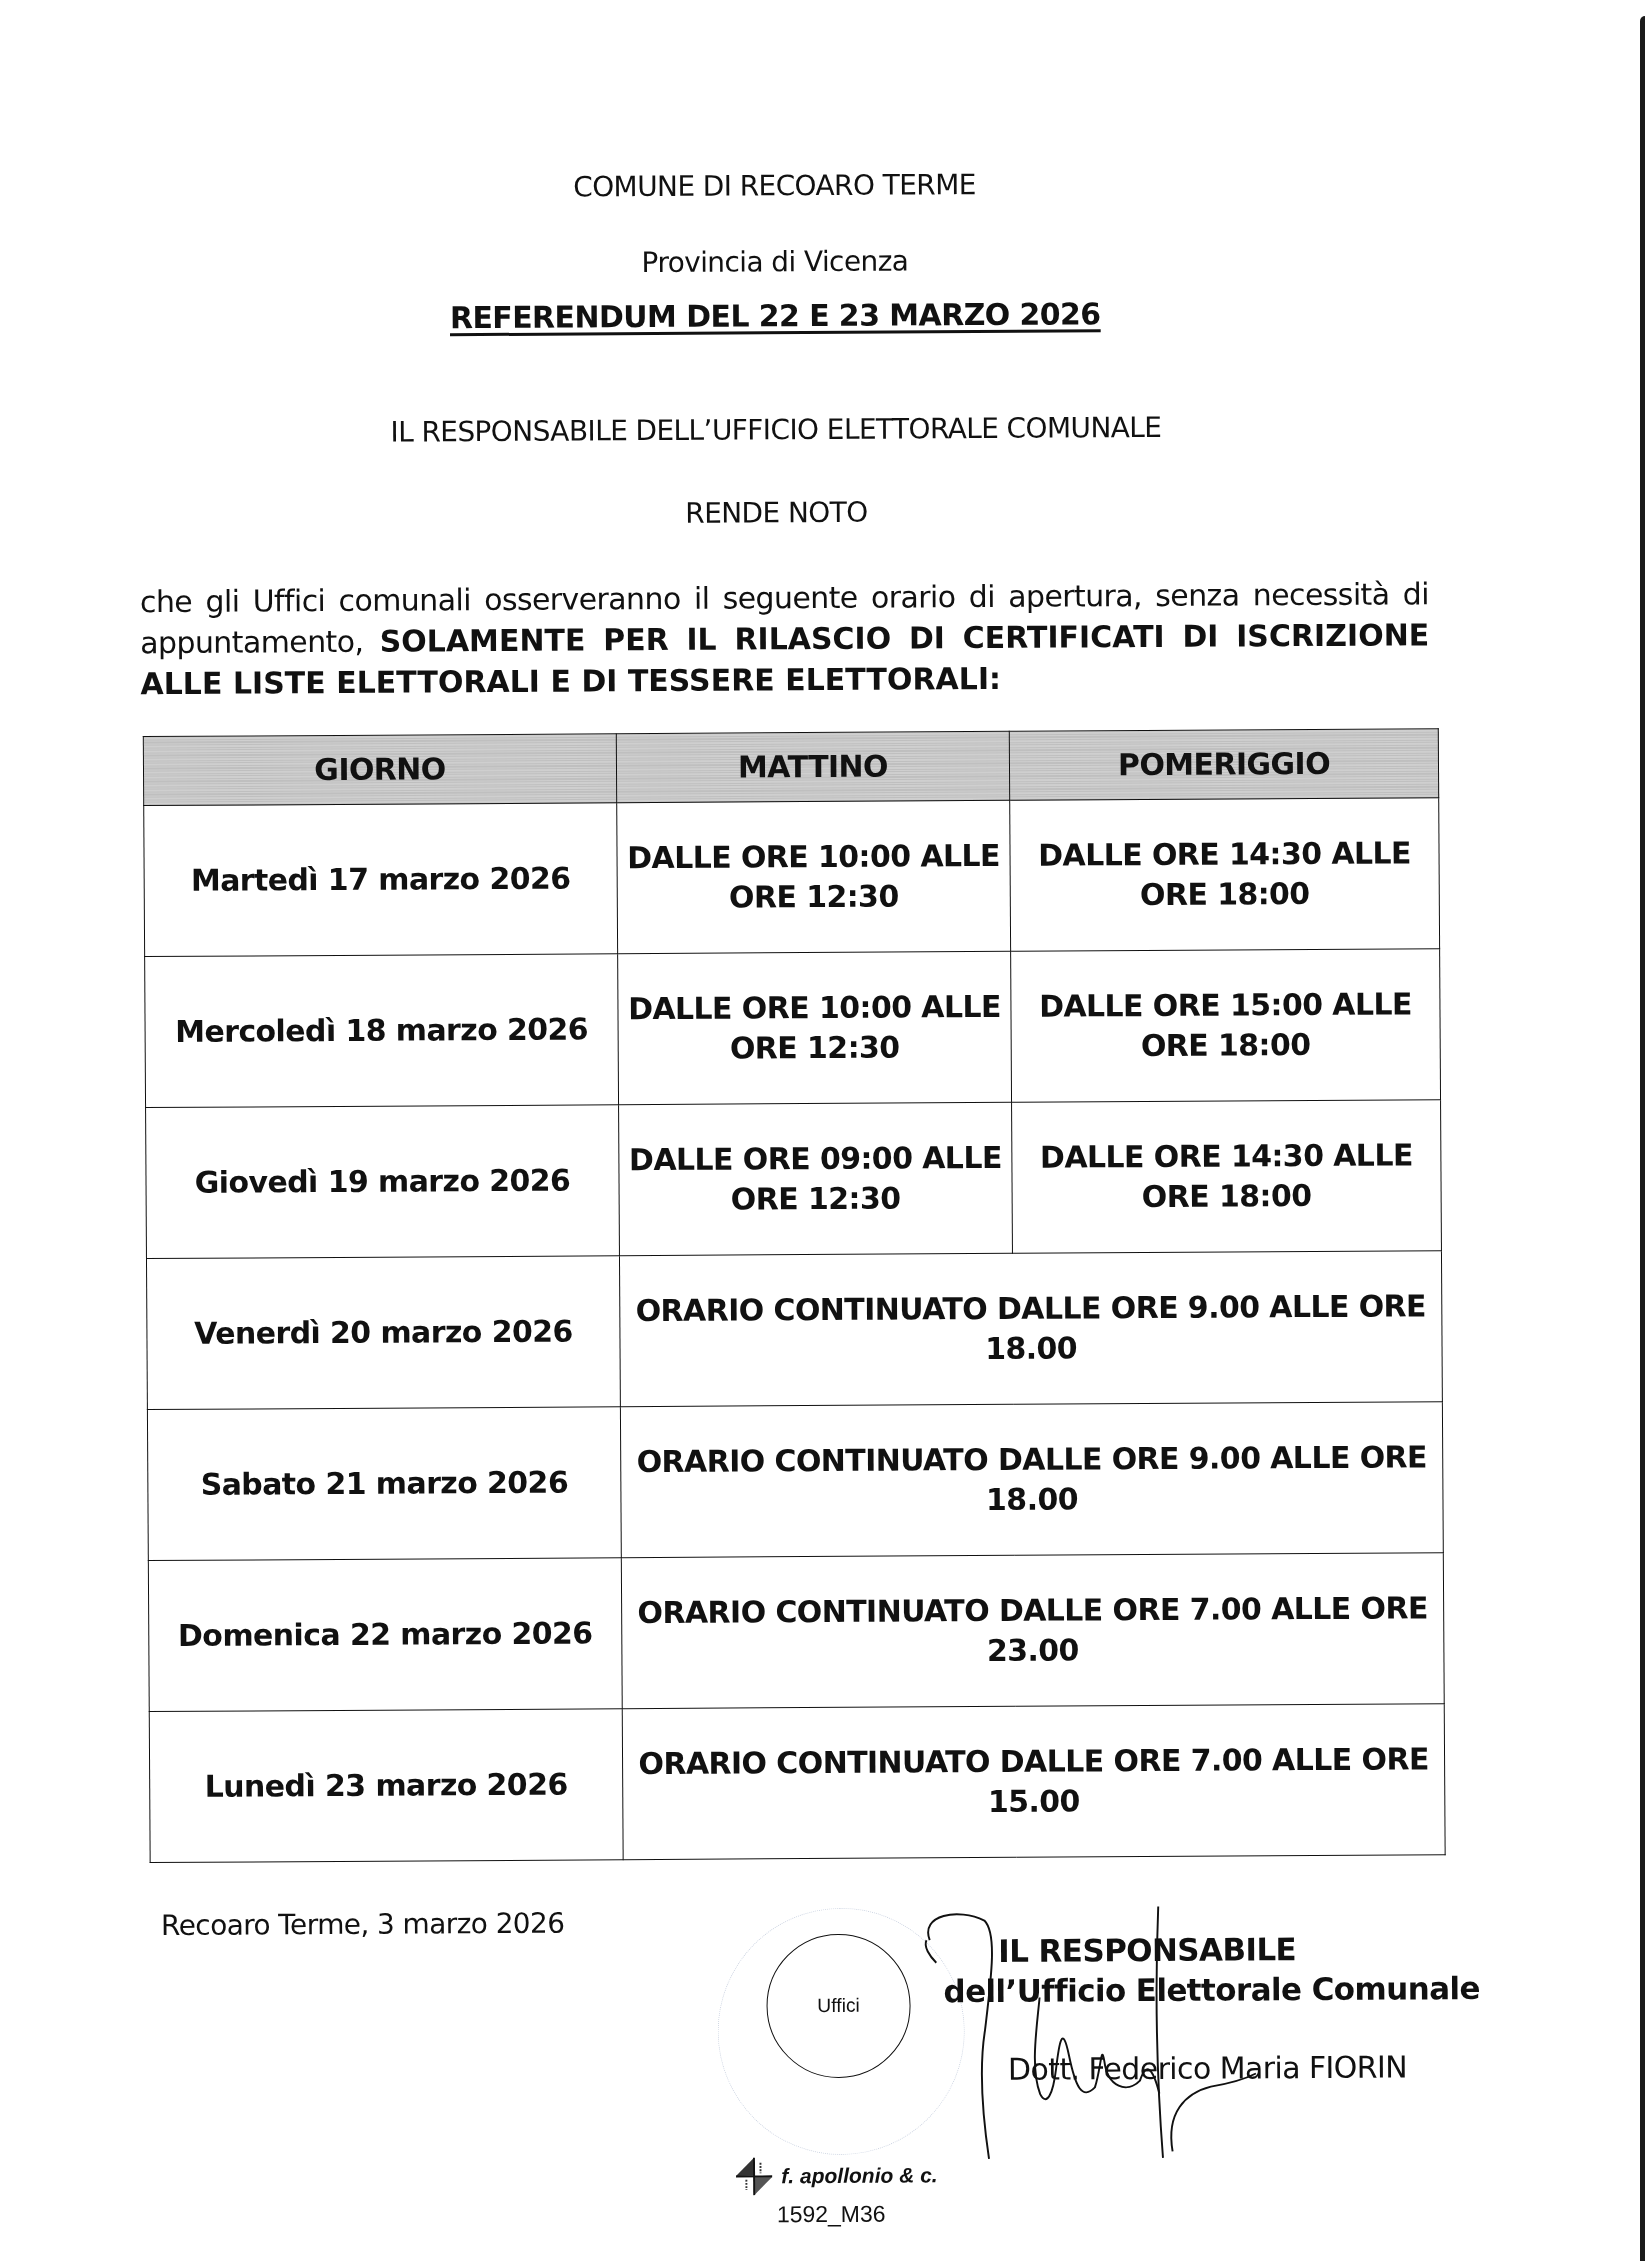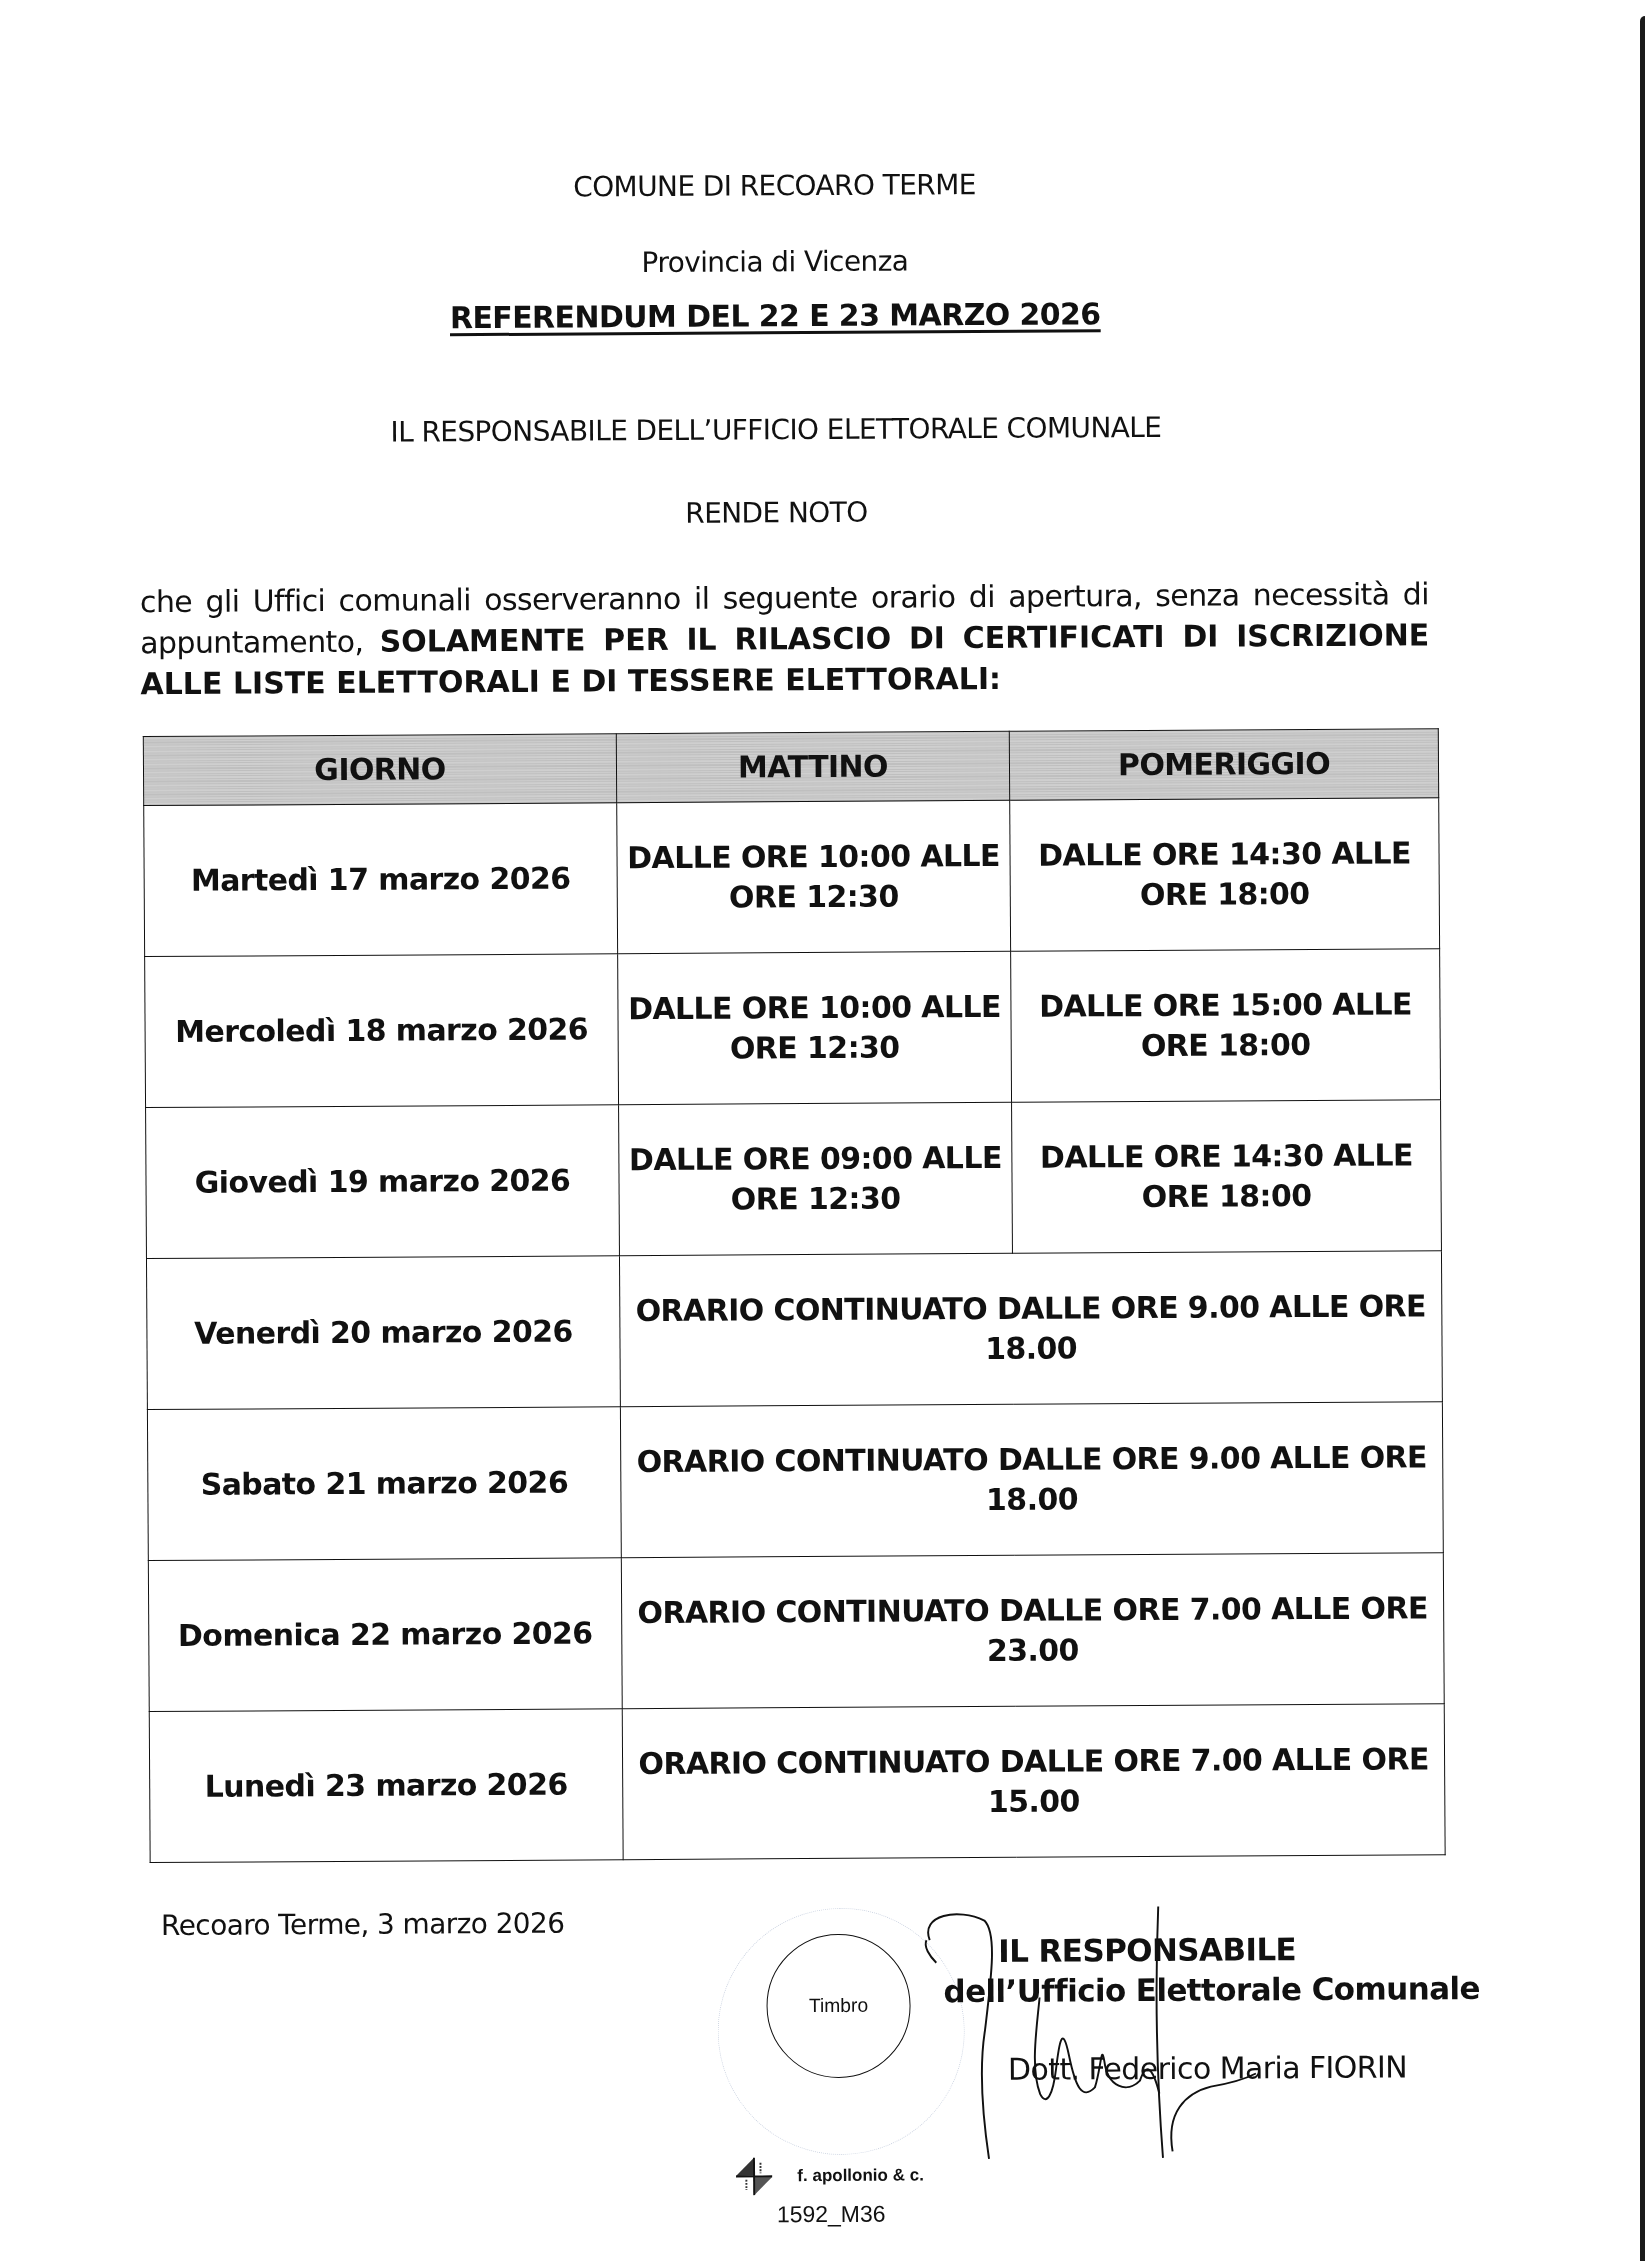--- a/index.html
+++ b/index.html
@@ -92,23 +92,22 @@
   svg.signature {
     position: absolute; left: 902px; top: 1902px;
     width: 451px; height: 271px; overflow: visible;
   }
   .printer {
     position: absolute; left: 728px; top: 2156px;
     display: flex; align-items: center; gap: 7.7px;
   }
   .printer-logo { width: 39px; height: 40px; }
   .printer-name {
-    font-family: "Liberation Sans", sans-serif; font-weight: bold;
-    font-size: 17px;
-    margin-left: 16px;
+    font-family: "Liberation Sans", sans-serif; font-style: italic; font-weight: bold;
+    font-size: 21px;
   }
   .form-code {
     position: absolute; left: 770px; top: 2201px;
     font-family: "Liberation Sans", sans-serif; font-size: 23px;
   }
 </style>
 </head>
 <body>
 
 <div class="scan-edge"></div>
@@ -170,21 +169,21 @@
         <td>Lunedì 23 marzo 2026</td>
         <td colspan="2">ORARIO CONTINUATO DALLE ORE 7.00 ALLE ORE 15.00</td>
       </tr>
     </tbody>
   </table>
 
   <div class="place-date">Recoaro Terme, 3 marzo 2026</div>
 
   <div class="stamp-ghost"></div>
   <div class="stamp-circle">
-    <span class="stamp-label">Timbro</span>
+    <span class="stamp-label">Uffici</span>
   </div>
 
   <div class="sig-title" id="sig-line1">IL RESPONSABILE</div>
   <div class="sig-title" id="sig-line2">dell’Ufficio Elettorale Comunale</div>
   <div class="sig-name">Dott. Federico Maria FIORIN</div>
 
   <svg class="signature" viewBox="0 0 700 420">
     <path d="M35 60 C 20 20, 80 10, 120 30 C 140 50, 130 120, 120 200 C 110 260, 115 330, 125 400" fill="none" stroke="#111" stroke-width="3"></path>
     <path d="M30 60 C 25 70, 35 85, 45 95" fill="none" stroke="#111" stroke-width="3"></path>
     <path d="M205 150 C 200 200, 190 260, 205 300 C 215 320, 225 300, 230 260 C 235 220, 240 190, 250 240 C 260 290, 270 310, 290 290 C 300 260, 300 220, 305 250 C 310 290, 340 300, 360 280 C 370 250, 380 260, 390 300" fill="none" stroke="#111" stroke-width="3"></path>

